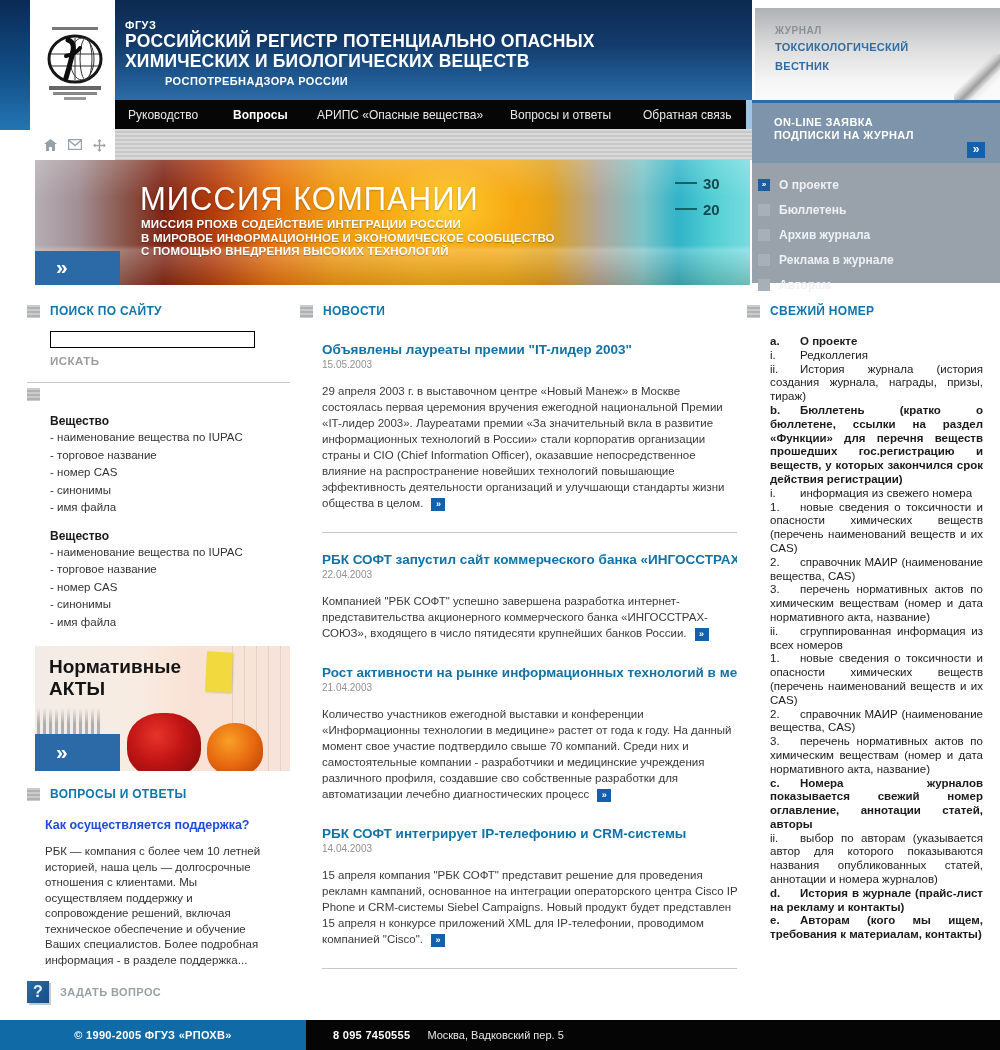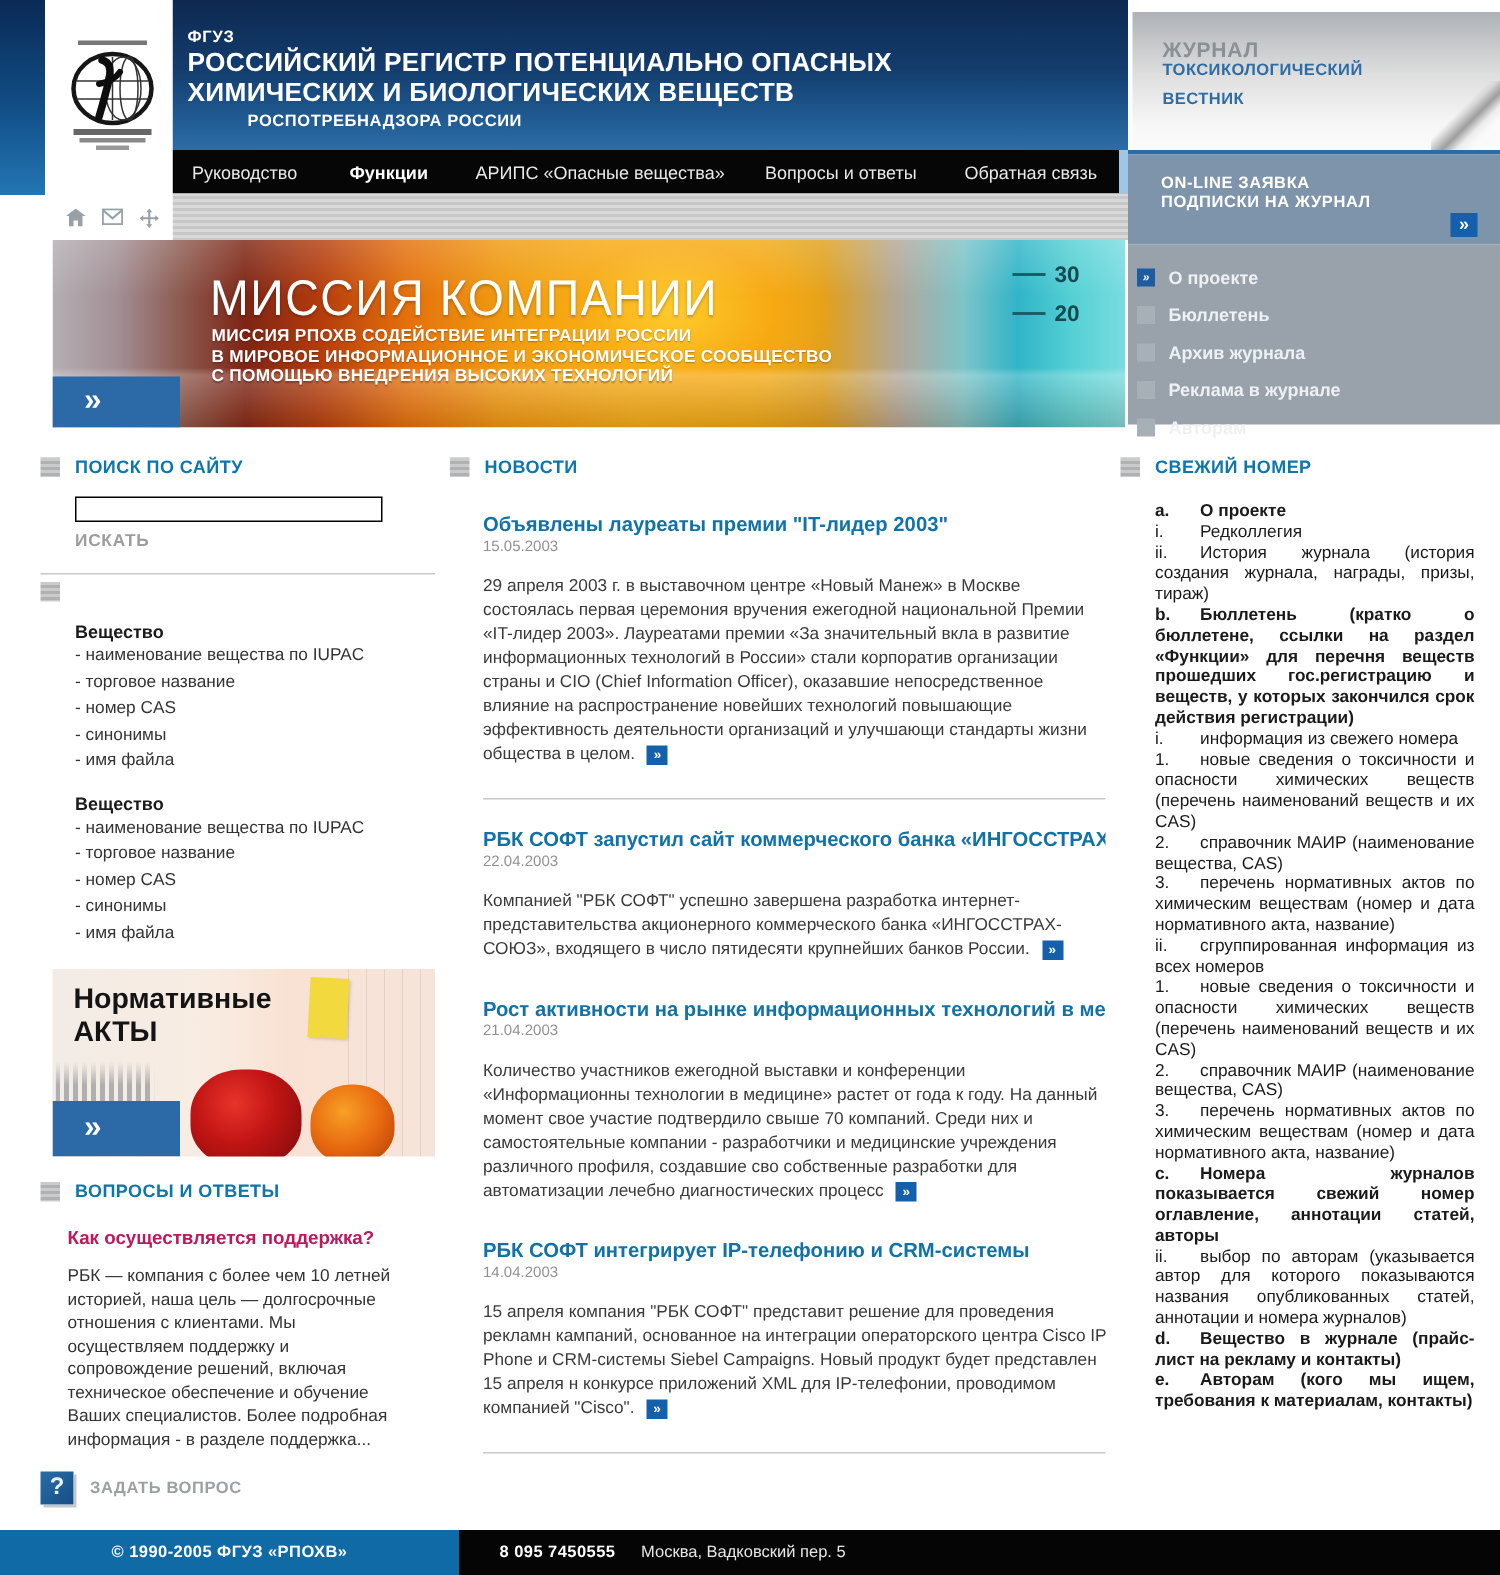--- a/index.html
+++ b/index.html
@@ -56,21 +56,21 @@
   .arrow-box { position:absolute; left:0; bottom:0; width:85px; height:34px;
     background:#2b69a7; color:#fff; font-size:21px; font-weight:bold;
     line-height:32px; padding-left:21px; cursor:pointer; }
 
   
   .sidebar { left:752px; top:0; width:248px; height:283px; }
   .journal { position:absolute; left:3px; right:0; top:8px; height:92px;
     background:linear-gradient(180deg,#aeb2b6 0%,#dedede 45%,#f6f6f6 80%,#fbfbfb 100%); overflow:hidden; }
   .journal .curl { position:absolute; right:0; bottom:0; width:46px; height:46px;
     background:linear-gradient(135deg, transparent 42%, #d6d6d6 48%, #9e9e9e 58%, #ededed 68%, #fafafa 78%); }
-  .j-kicker { position:absolute; left:20px; top:17px; color:#8a9098; font-size:14px; font-weight:bold; letter-spacing:.5px; }
+  .j-kicker { position:absolute; left:20px; top:17px; color:#8a9098; font-size:10px; font-weight:bold; letter-spacing:.5px; }
   .j-title { position:absolute; left:20px; top:30px; color:#2e6da4; font-size:11px; font-weight:bold; line-height:19px; letter-spacing:.3px; }
   .j-line { position:absolute; left:0; right:0; top:100px; height:3px; background:#2a6ca8; }
   .subscribe { position:absolute; left:0; right:0; top:103px; height:60px; background:#7d94ab; }
   .subscribe .txt { position:absolute; left:22px; top:13px; color:#fff; font-size:11px; font-weight:bold; line-height:13px; letter-spacing:.4px; }
   .subscribe .btn { position:absolute; left:215px; top:39px; width:18px; height:16px;
     background:#1460ac; color:#fff; font-size:12px; font-weight:bold; text-align:center; line-height:15px; cursor:pointer; }
   .jmenu { position:absolute; left:0; right:0; top:163px; height:120px; background:#99a2ab; padding-top:9px; }
   .jmenu .mi { display:flex; align-items:center; height:25px; cursor:pointer; }
   .jmenu .sq { width:12px; height:12px; margin-left:6px; background:#a7afb7;
     color:#fff; font-size:8px; font-weight:bold; text-align:center; line-height:12px; }
@@ -104,21 +104,21 @@
     background:radial-gradient(circle at 40% 35%, #e8342a 0%, #c01414 45%, #7e0a0a 100%); }
   .acts .flask-orange { position:absolute; left:172px; bottom:-4px; width:56px; height:52px; border-radius:48% 48% 42% 42%;
     background:radial-gradient(circle at 40% 35%, #f8a026 0%, #e86a10 50%, #b83c06 100%); }
   .acts .paper { position:absolute; right:0; top:0; width:58px; height:100%;
     background:repeating-linear-gradient(90deg, rgba(200,170,160,.35) 0 1px, transparent 1px 12px); }
   .acts .note { position:absolute; right:58px; top:6px; width:26px; height:40px; background:#f2da3e; transform:rotate(3deg); box-shadow:1px 1px 2px rgba(0,0,0,.15); }
   .acts .at { position:absolute; left:14px; top:10px; color:#141414; font-size:19px; font-weight:bold; line-height:22px; }
   .acts .arrow-box { width:85px; height:37px; line-height:35px; }
 
   .qa-head { margin-top:17px; }
-  .qa-q { margin:17px 0 0 18px; font-size:12.5px; font-weight:bold; color:#be185d; }
+  .qa-q { margin:17px 0 0 18px; font-size:12.5px; font-weight:bold; color:#1d4ed8; }
   .qa-a { margin:12px 0 0 18px; width:228px; font-size:11.5px; line-height:15.5px; color:#333; }
   .qa-ask { display:flex; align-items:center; margin:13px 0 0 0; }
   .qa-ask .qicon { flex:none; width:22px; height:22px; background:linear-gradient(135deg,#2a6ca8,#154e84);
     color:#e8f2fc; font-size:16px; font-weight:bold; text-align:center; line-height:22px;
     box-shadow:2px 2px 0 #c4c8cc; cursor:pointer; }
   .qa-ask .qlbl { margin-left:11px; color:#9aa0a4; font-size:11px; font-weight:bold; letter-spacing:.4px; cursor:pointer; }
 
   
   .col-center { left:300px; top:305px; width:437px; }
   .news-item { margin-left:22px; }
@@ -157,21 +157,21 @@
     <div class="hdr-fguz">ФГУЗ</div>
     <div class="hdr-title">
       <div>РОССИЙСКИЙ РЕГИСТР ПОТЕНЦИАЛЬНО ОПАСНЫХ</div>
       <div>ХИМИЧЕСКИХ И БИОЛОГИЧЕСКИХ ВЕЩЕСТВ</div>
     </div>
     <div class="hdr-sub">РОСПОТРЕБНАДЗОРА РОССИИ</div>
   </div>
 
   <div class="abs nav">
     <span style="left:13px">Руководство</span>
-    <span style="left:118px" class="active">Функции</span>
+    <span style="left:118px" class="active">Вопросы</span>
     <span style="left:202px">АРИПС «Опасные вещества»</span>
     <span style="left:395px">Вопросы и ответы</span>
     <span style="left:528px">Обратная связь</span>
     <i class="nav-accent"></i>
   </div>
 
   <div class="abs stripes"></div>
 
   <div class="abs logo-col">
     <div class="logo-box">
@@ -373,21 +373,21 @@
       <div class="oitem"><span class="olabel">i.</span><span>информация из свежего номера</span></div>
       <div class="oitem"><span class="olabel">1.</span><span>новые сведения о токсичности и опасности химических веществ (перечень наименований веществ и их CAS)</span></div>
       <div class="oitem"><span class="olabel">2.</span><span>справочник МАИР (наименование вещества, CAS)</span></div>
       <div class="oitem"><span class="olabel">3.</span><span>перечень нормативных актов по химическим веществам (номер и дата нормативного акта, название)</span></div>
       <div class="oitem"><span class="olabel">ii.</span><span>сгруппированная информация из всех номеров</span></div>
       <div class="oitem"><span class="olabel">1.</span><span>новые сведения о токсичности и опасности химических веществ (перечень наименований веществ и их CAS)</span></div>
       <div class="oitem"><span class="olabel">2.</span><span>справочник МАИР (наименование вещества, CAS)</span></div>
       <div class="oitem"><span class="olabel">3.</span><span>перечень нормативных актов по химическим веществам (номер и дата нормативного акта, название)</span></div>
       <div class="oitem b"><span class="olabel">c.</span><span>Номера журналов показывается свежий номер оглавление, аннотации статей, авторы</span></div>
       <div class="oitem"><span class="olabel">ii.</span><span>выбор по авторам (указывается автор для которого показываются названия опубликованных статей, аннотации и номера журналов)</span></div>
-      <div class="oitem b"><span class="olabel">d.</span><span>Вещество в журнале (прайс-лист на рекламу и контакты)</span></div>
+      <div class="oitem b"><span class="olabel">d.</span><span>История в журнале (прайс-лист на рекламу и контакты)</span></div>
       <div class="oitem b"><span class="olabel">e.</span><span>Авторам (кого мы ищем, требования к материалам, контакты)</span></div>
     </div>
   </div>
 
   <div class="abs footer-blue">© 1990-2005 ФГУЗ «РПОХВ»</div>
   <div class="abs footer-black">
     <span class="phone">8 095 7450555</span>
     <span class="addr">Москва, Вадковский пер. 5</span>
   </div>
 

